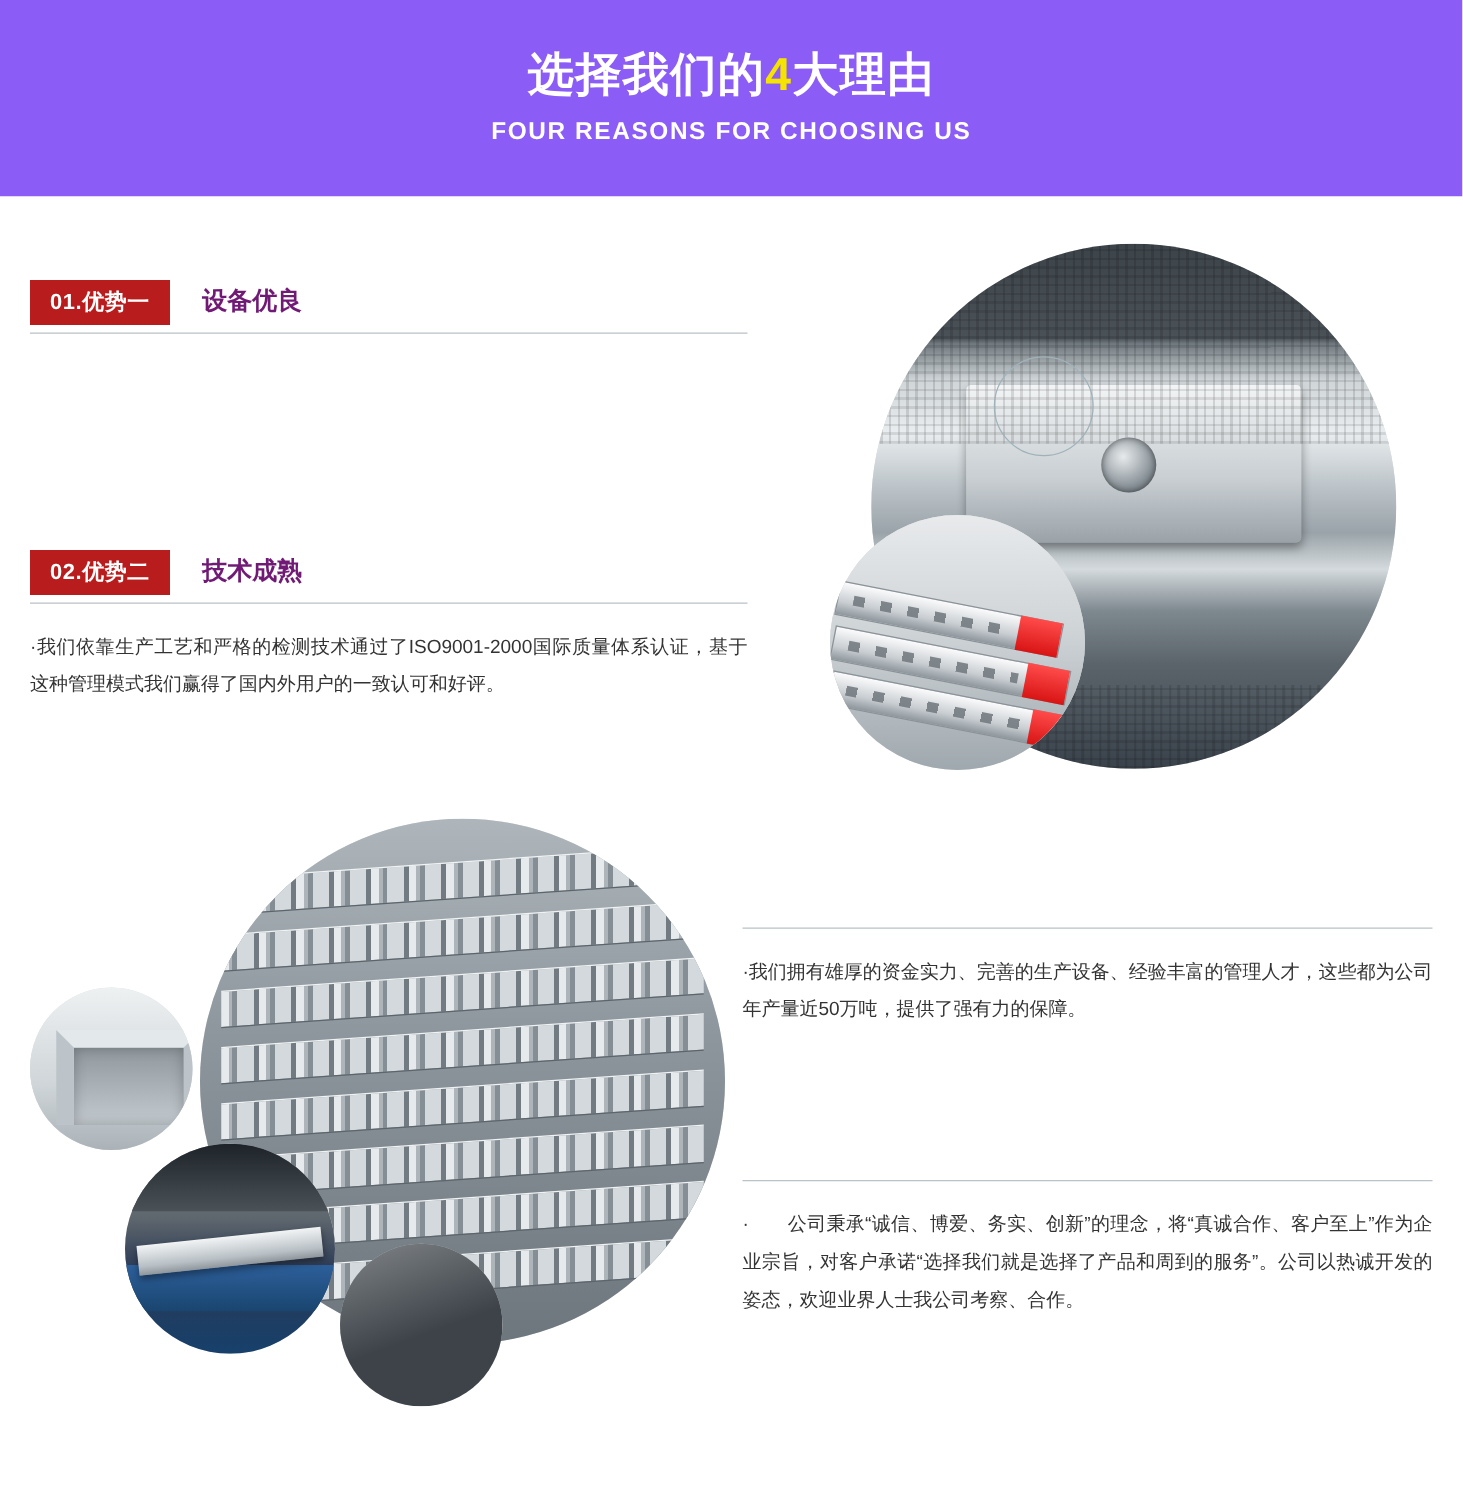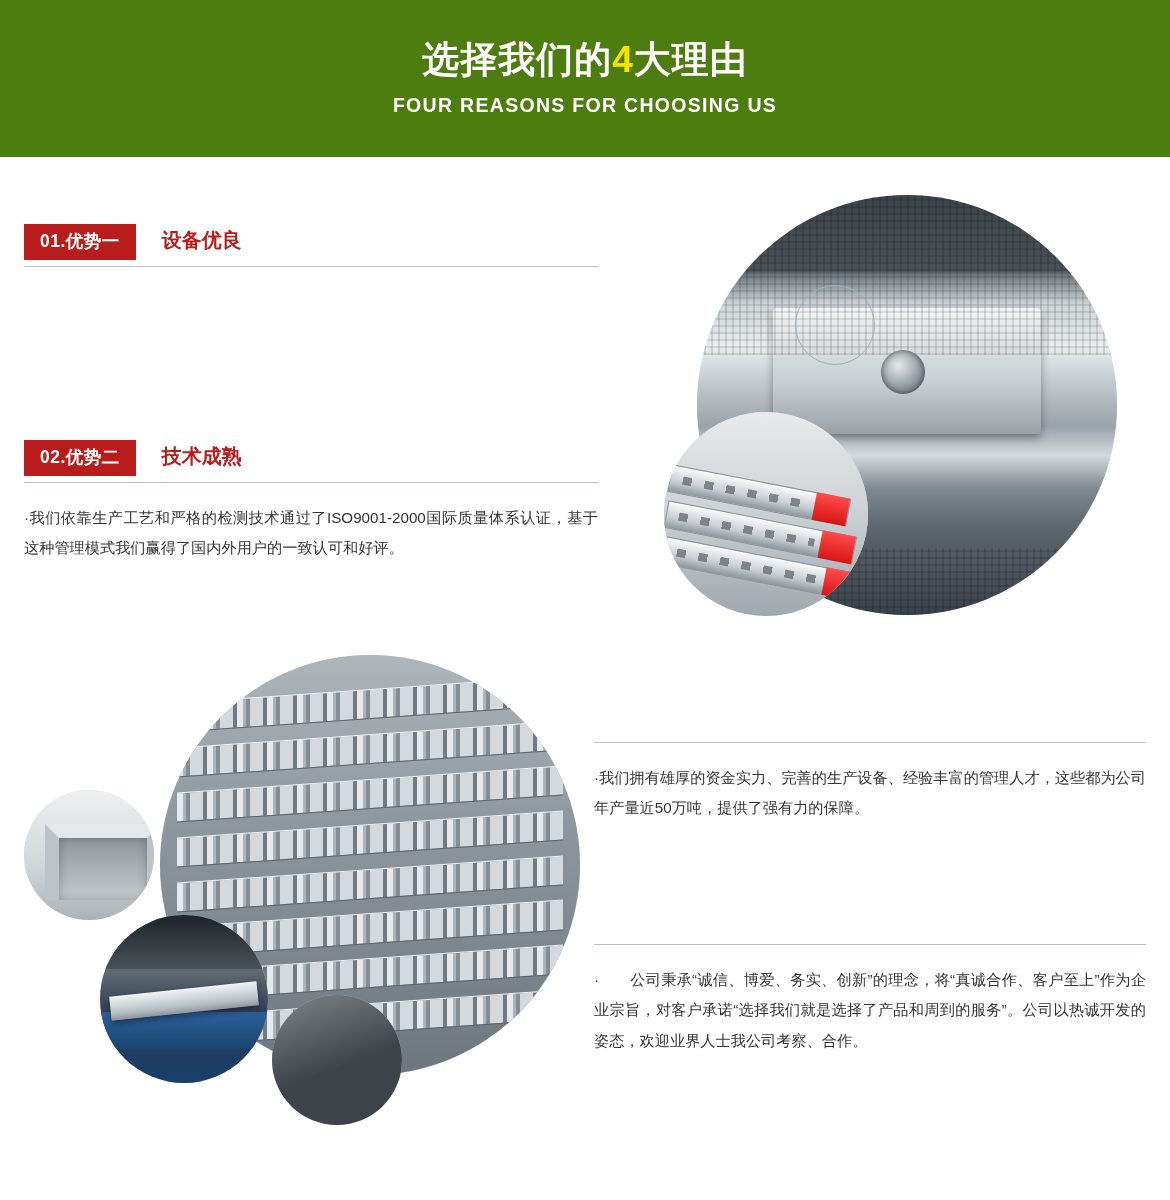--- a/index.html
+++ b/index.html
@@ -16,21 +16,21 @@
     color: #2b2b2b;
   }
 
   
   .banner {
     position: absolute;
     left: 0;
     top: 0;
     width: 1170px;
     height: 157px;
-    background: #4d7c0f;
+    background: #8b5cf6;
     display: flex;
     flex-direction: column;
     align-items: center;
     justify-content: center;
   }
   .banner-title {
     font-size: 37px;
     font-weight: bold;
     color: #ffffff;
     letter-spacing: 1px;
@@ -64,21 +64,21 @@
     font-size: 17.5px;
     font-weight: bold;
     letter-spacing: 0.5px;
     padding: 9px 16px 9px 16px;
     line-height: 1;
     white-space: nowrap;
   }
   .feat-title {
     font-size: 20px;
     font-weight: bold;
-    color: #b91c1c;
+    color: #701a75;
     margin-left: 26px;
     padding-bottom: 6px;
     white-space: nowrap;
   }
   .rule {
     border-bottom: 1.5px solid #b9c2c6;
     margin-top: 6px;
   }
   .feat-body {
     margin-top: 20px;

